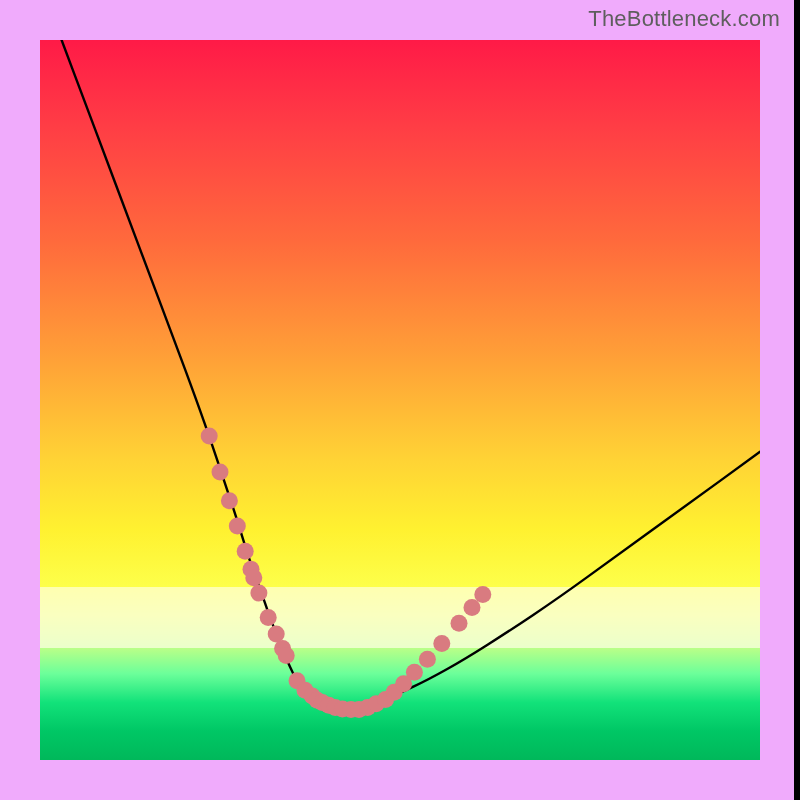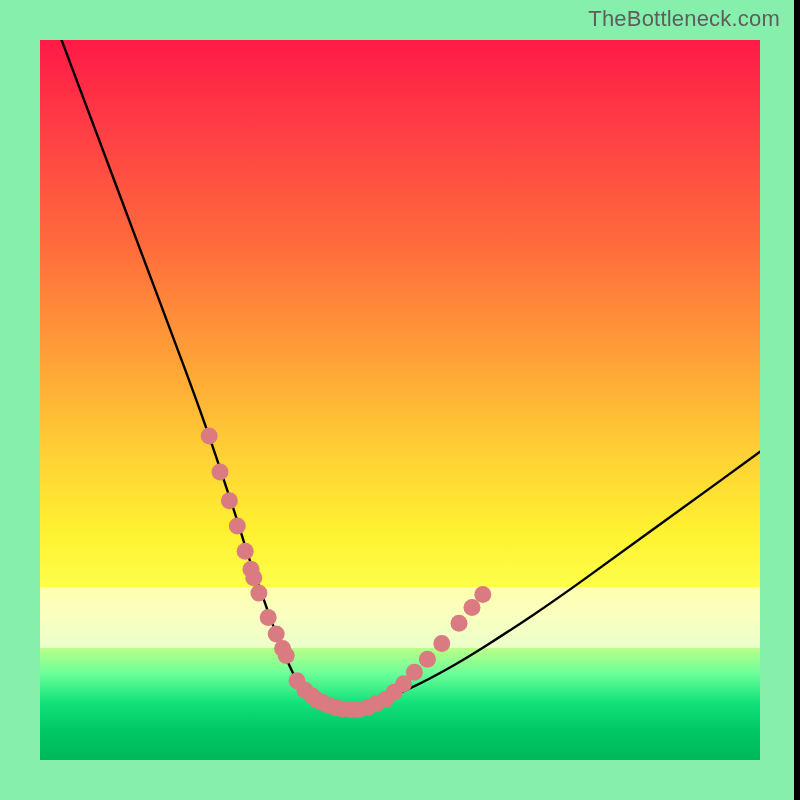--- a/index.html
+++ b/index.html
@@ -8,21 +8,21 @@
     width: 800px;
     height: 800px;
     background: #000;
     overflow: hidden;
     font-family: Arial, Helvetica, sans-serif;
   }
   .frame {
     position: relative;
     width: 794px;
     height: 800px;
-    background: #86efac;
+    background: #f0abfc;
   }
   .watermark {
     position: absolute;
     top: 6px;
     right: 14px;
     color: #5e5e5e;
     font-size: 22px;
     font-weight: 500;
     letter-spacing: 0.2px;
     z-index: 4;

